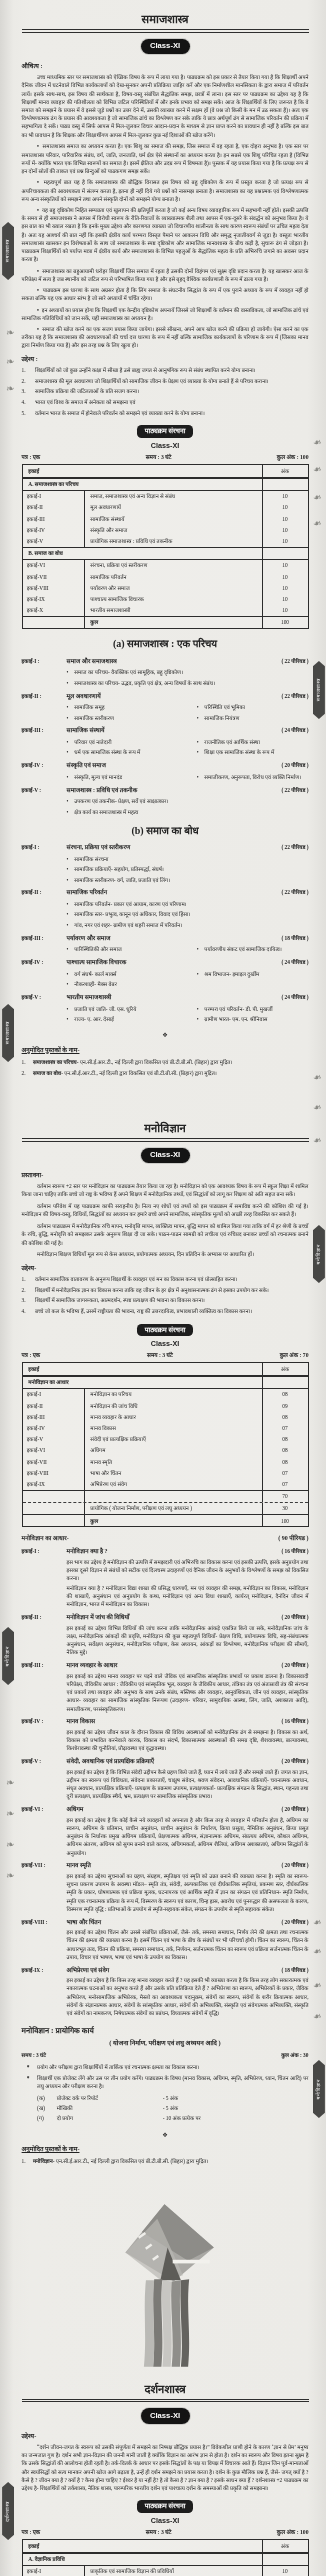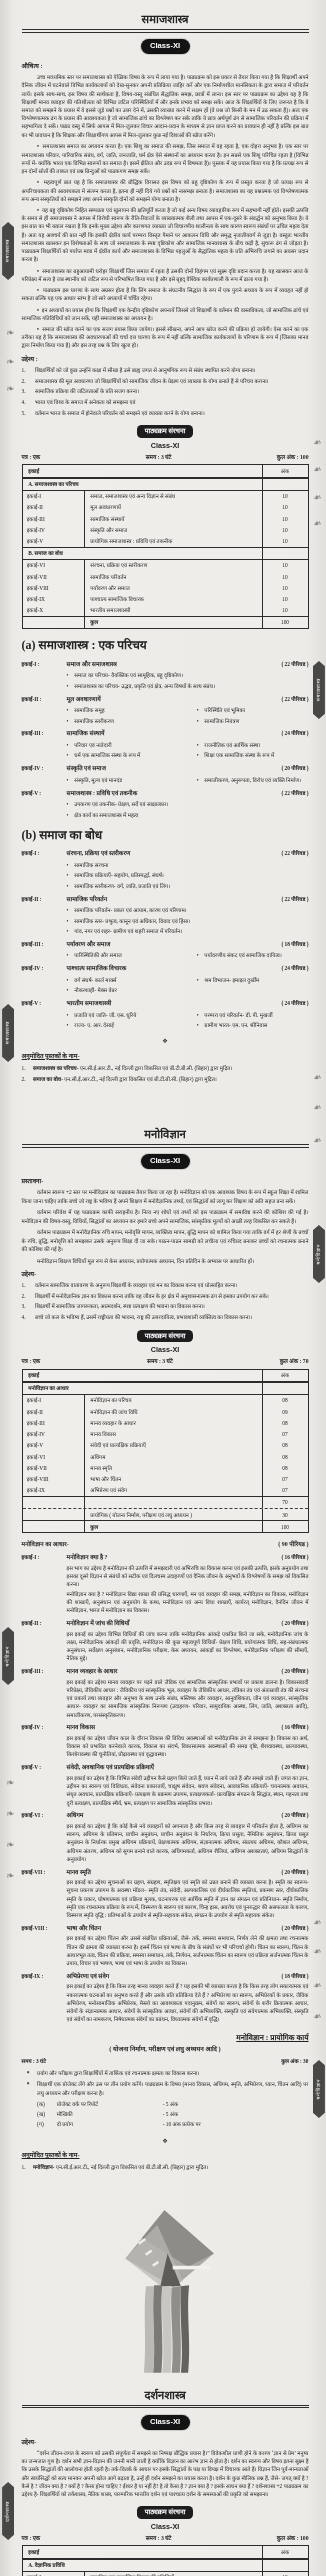--- a/index.html
+++ b/index.html
@@ -37,39 +37,39 @@
   .mrow{display:grid;grid-template-columns:61px 1fr 46px;}
   .mrow > div{padding:1.5px 4.1px;min-height:7.2px;}
   .mrow .c3{border-left:0.8px solid #2c2c2c;text-align:center;}
   .mrow .c2{border-left:0.5px solid #2c2c2c;padding-left:5.7px;}
   .mrow[data-cls="head"] .c2,.mrow[data-cls="group"] .c2{grid-column:1 / span 2;border-left:none;font-weight:700;}
   .mrow[data-cls="head"]{border-bottom:0.8px solid #2c2c2c;}
   .mrow[data-cls="group"]{border-top:0.8px solid #2c2c2c;border-bottom:0.8px solid #2c2c2c;}
   .mrow[data-cls="total"]{border-top:0.8px solid #2c2c2c;}
   .mrow[data-cls="total"] .c2{font-weight:700;}
   .mrow[data-cls="subtotal"]{border-top:0.8px solid #2c2c2c;border-bottom:1px dashed #3c3c3c;}
-  .part-head{text-align:left;font-weight:700;font-size:12px;margin:7.2px 0 5.2px;}
+  .part-head{text-align:center;font-weight:700;font-size:10px;margin:7.2px 0 5.2px;}
   .pu{margin:4.6px 0;}
   .pu-head{display:flex;align-items:baseline;}
   .pu-label{width:45px;flex:none;font-weight:700;}
   .pu-title{font-weight:700;flex:1;padding-right:4.1px;font-size:6px;}
   .pu-periods{flex:none;font-weight:700;}
   .bullets{margin:2.6px 0 0 45px;display:grid;grid-template-columns:1fr;row-gap:2.1px;column-gap:9.3px;}
   .bullets[data-cols="2"]{grid-template-columns:1.08fr 1fr;}
   .b-item{padding-left:7.7px;position:relative;}
   .b-item::before{content:"•";position:absolute;left:0;}
   .divider{text-align:center;margin:7.2px 0 4.1px;font-size:6.2px;color:#2a2a2a;}
   .books-head{font-weight:700;text-decoration:underline;font-size:6.2px;margin:5.2px 0 3.6px;}
   .book{display:flex;margin:3.1px 0;}
   .bk-num{width:11.3px;flex:none;}
   .bk-body{flex:1;text-align:justify;}
   .base-row{display:flex;justify-content:space-between;font-weight:700;margin:4.1px 0 1px;font-size:6px;}
   .py-unit{margin:4.6px 0;}
   .py-desc{margin:1.5px 0 0 45px;text-align:justify;}
-  .prac-title{text-align:right;font-weight:700;font-size:7.5px;text-decoration:underline;margin:8.2px 0 1.5px;}
+  .prac-title{text-align:left;font-weight:700;font-size:7.5px;margin:8.2px 0 1.5px;}
   .prac-sub{text-align:center;font-weight:700;font-size:6.4px;margin:0 0 3.1px;}
   .prac-meta{display:flex;justify-content:space-between;font-weight:700;margin:2.6px 0 3.6px;}
   .star-item{position:relative;padding-left:15.5px;margin:3.1px 0;text-align:justify;}
   .star-item::before{content:"*";position:absolute;left:5.2px;font-weight:700;}
   .pm-row{display:flex;margin:2.1px 0 2.1px 15.5px;}
   .pm-num{width:19.6px;flex:none;}
   .pm-label{width:106px;flex:none;}
   .pm-val{flex:1;}
   .illus-wrap{display:flex;justify-content:center;margin:37px 0 15.5px;}
   .gap-top{margin-top:45px;}

